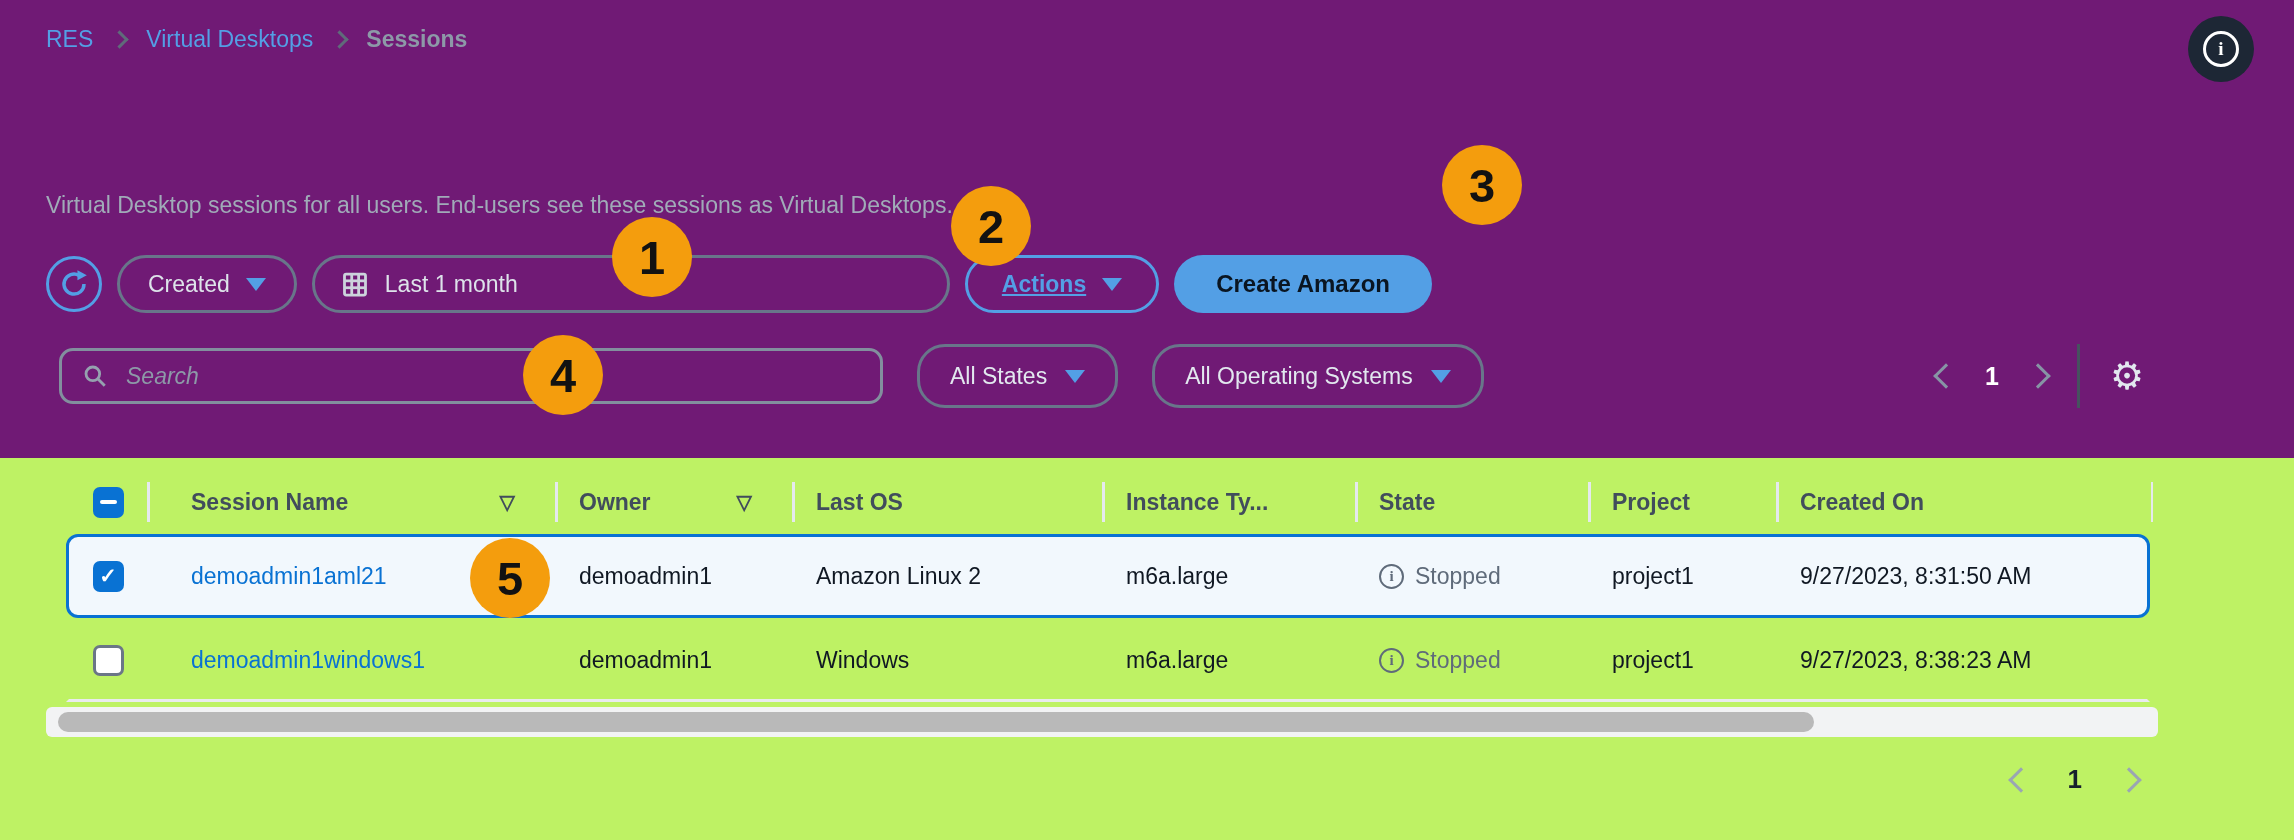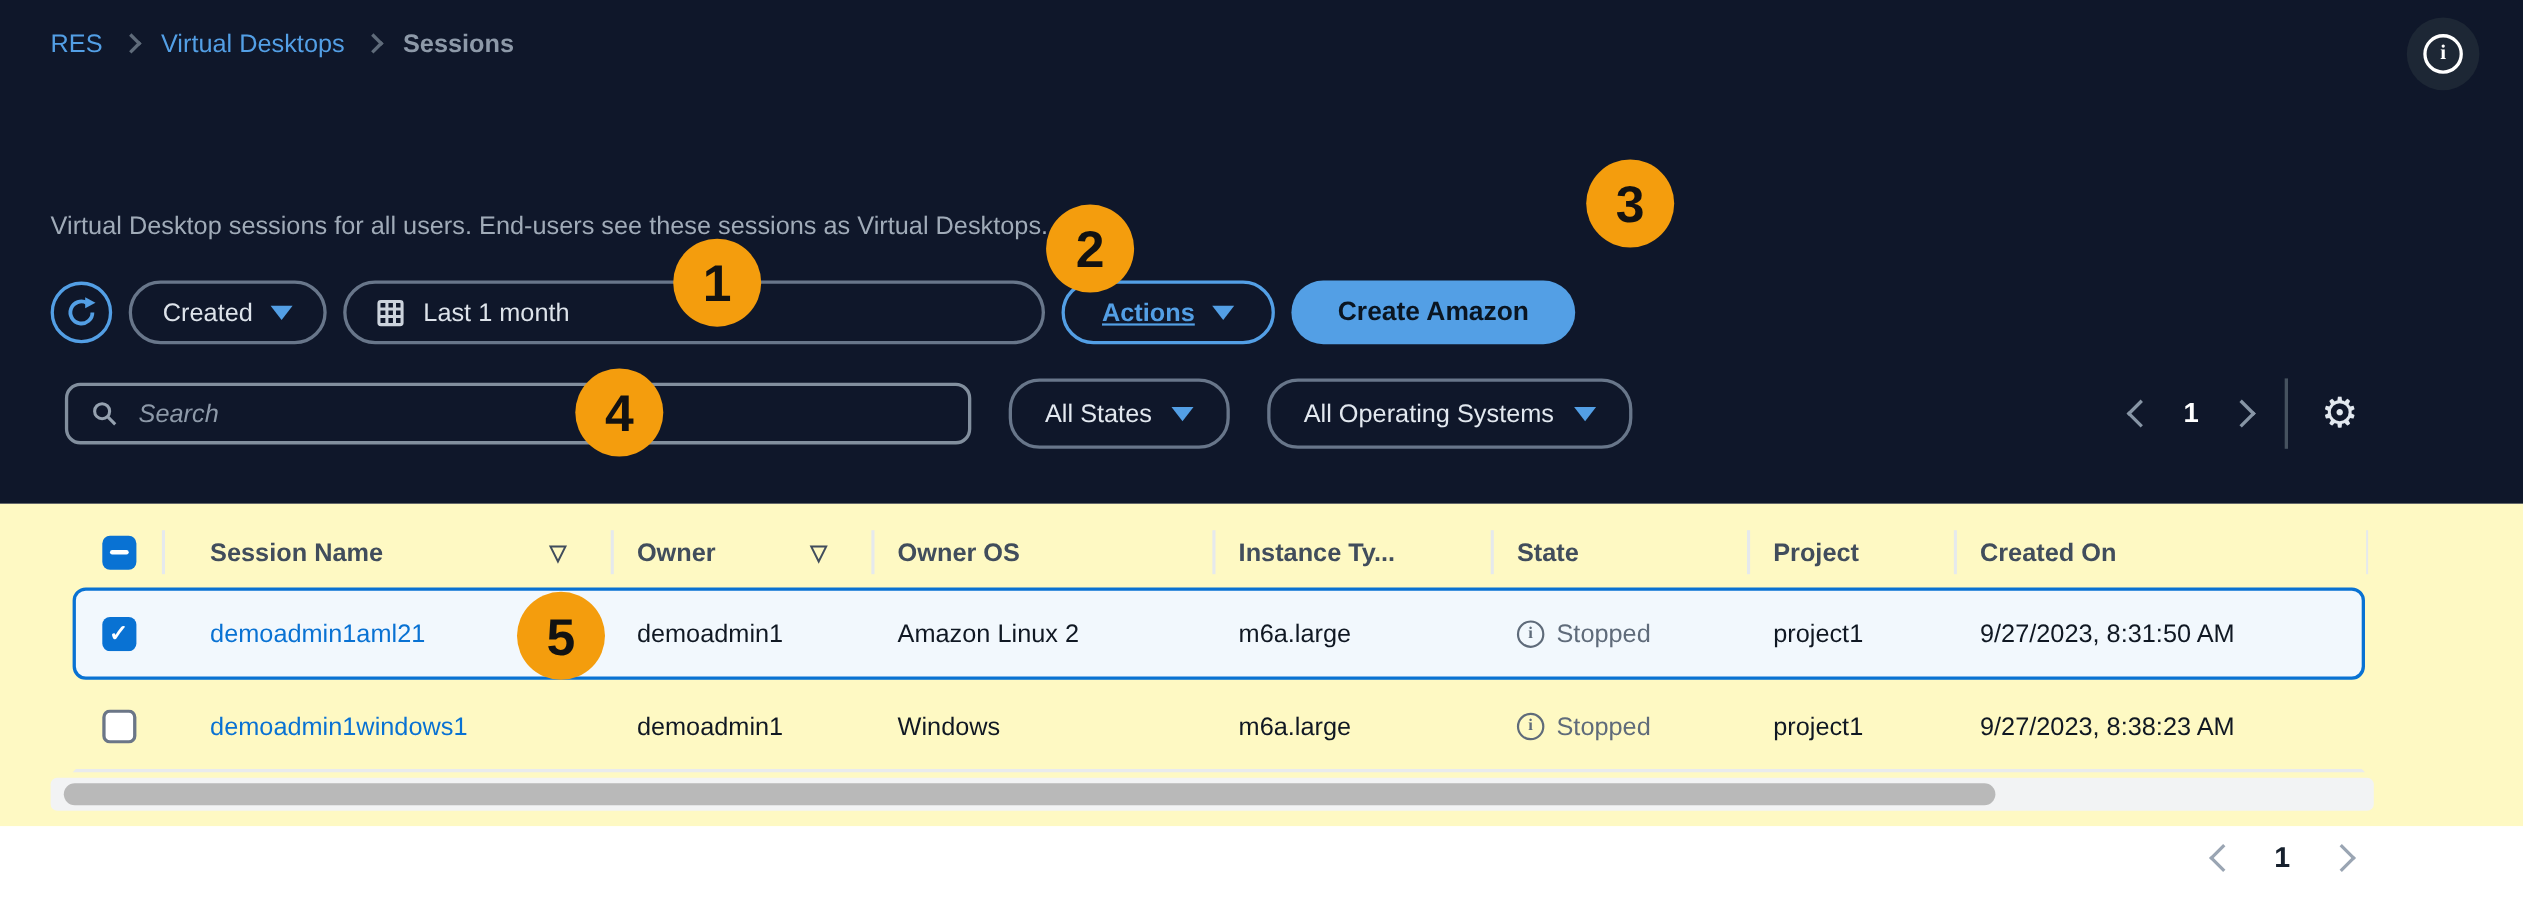--- a/index.html
+++ b/index.html
@@ -1,21 +1,21 @@
 <!DOCTYPE html>
 <html><head>
 <meta charset="utf-8">
 <style>
   html,body{margin:0;padding:0;}
   body{
     width:2294px;height:840px;position:relative;overflow:hidden;
     font-family:"Liberation Sans", sans-serif;background:#ffffff;
   }
   
-  .dark{position:absolute;left:0;top:0;width:2294px;height:458px;background:#0f172a;}
+  .dark{position:absolute;left:0;top:0;width:2294px;height:458px;background:#701a75;}
   .breadcrumb{position:absolute;left:46px;top:26px;display:flex;align-items:center;gap:18px;font-size:23px;}
   .bc-link{color:#539fe5;text-decoration:none;cursor:pointer;}
   .bc-cur{color:#8d99a8;font-weight:700;}
   .chev{display:inline-block;width:13px;height:13px;border-top:3.5px solid currentColor;border-right:3.5px solid currentColor;}
   .chev-r{transform:rotate(45deg);}
   .chev-l{transform:rotate(-135deg);}
   .bc-sep{color:#5f6b7a;width:10px;height:10px;margin:0 2px;}
   .info-btn{position:absolute;right:40px;top:16px;width:66px;height:66px;border-radius:50%;
     background:#1d2735;border:none;display:flex;align-items:center;justify-content:center;cursor:pointer;}
   .info-glyph{width:30px;height:30px;border:3.5px solid #ffffff;border-radius:50%;color:#ffffff;
@@ -41,21 +41,21 @@
   .search input::placeholder{color:#8d99a8;font-style:italic;}
   .pill{height:64px;box-sizing:border-box;border-radius:28px;border:3px solid #68768a;background:transparent;
     color:#e2e8ef;font-size:23px;font-family:inherit;display:inline-flex;align-items:center;gap:18px;padding:0 30px;cursor:pointer;white-space:nowrap;}
   .frt{margin-left:auto;display:flex;align-items:center;gap:30px;}
   .pg-chev{color:#8795a5;cursor:pointer;border-width:3.5px;width:15px;height:15px;}
   .pg-num{color:#ffffff;font-weight:700;font-size:25px;}
   .vdiv{width:3px;height:64px;background:#46525f;}
   .gear{font-size:38px;color:#e2e8ef;cursor:pointer;line-height:1;}
 
   
-  .content{position:absolute;left:0;top:458px;width:2294px;height:293px;background:#fef9c3;}
+  .content{position:absolute;left:0;top:458px;width:2294px;height:382px;background:#bef264;}
   .table{position:absolute;left:66px;top:12px;width:2084px;}
   .grid{display:grid;grid-template-columns:78px 408px 237px 310px 253px 233px 188px 377px;align-items:center;box-sizing:border-box;}
   .thead{height:64px;border:3px solid transparent;}
   .th{font-weight:700;font-size:23px;color:#414d5c;position:relative;height:100%;display:flex;align-items:center;
     padding-left:24px;box-sizing:border-box;white-space:nowrap;overflow:hidden;}
   .th:not(.c-cb)::before{content:"";position:absolute;left:0;top:50%;transform:translateY(-50%);width:2.5px;height:40px;background:#e5e9ed;}
   .th-last::after{content:"";position:absolute;right:0;top:50%;transform:translateY(-50%);width:2.5px;height:40px;background:#e5e9ed;}
   .th-name{padding-left:44px;}
   .th-sort{justify-content:space-between;padding-right:40px;}
   .sorticon{font-size:20px;color:#414d5c;cursor:pointer;}
@@ -174,21 +174,21 @@
             </span>
         </div>
         <div class="th th-name th-sort">
           <span>Session Name</span>
           <span class="sorticon">▽</span>
         </div>
         <div class="th th-sort">
           <span>Owner</span>
           <span class="sorticon">▽</span>
         </div>
-        <div class="th">Owner OS</div>
+        <div class="th">Last OS</div>
         <div class="th">Instance Ty...</div>
         <div class="th">State</div>
         <div class="th">Project</div>
         <div class="th th-last">Created On</div>
       </div>
 
       <div class="grid row row-selected">
         <div class="c c-cb">
           <span class="cb cb-check">✓</span>
         </div>

